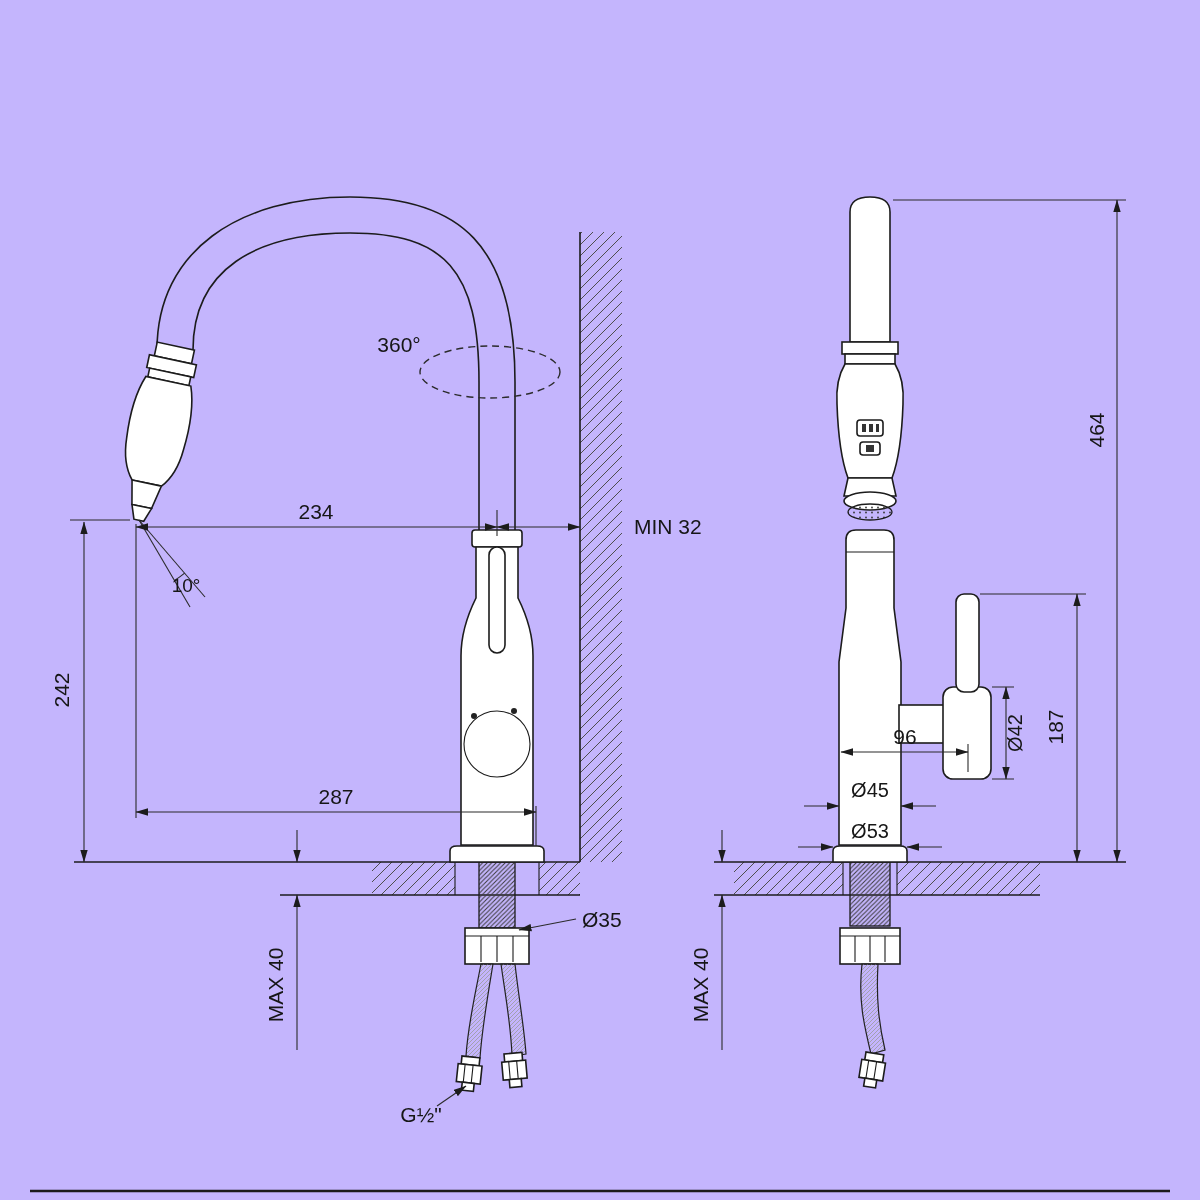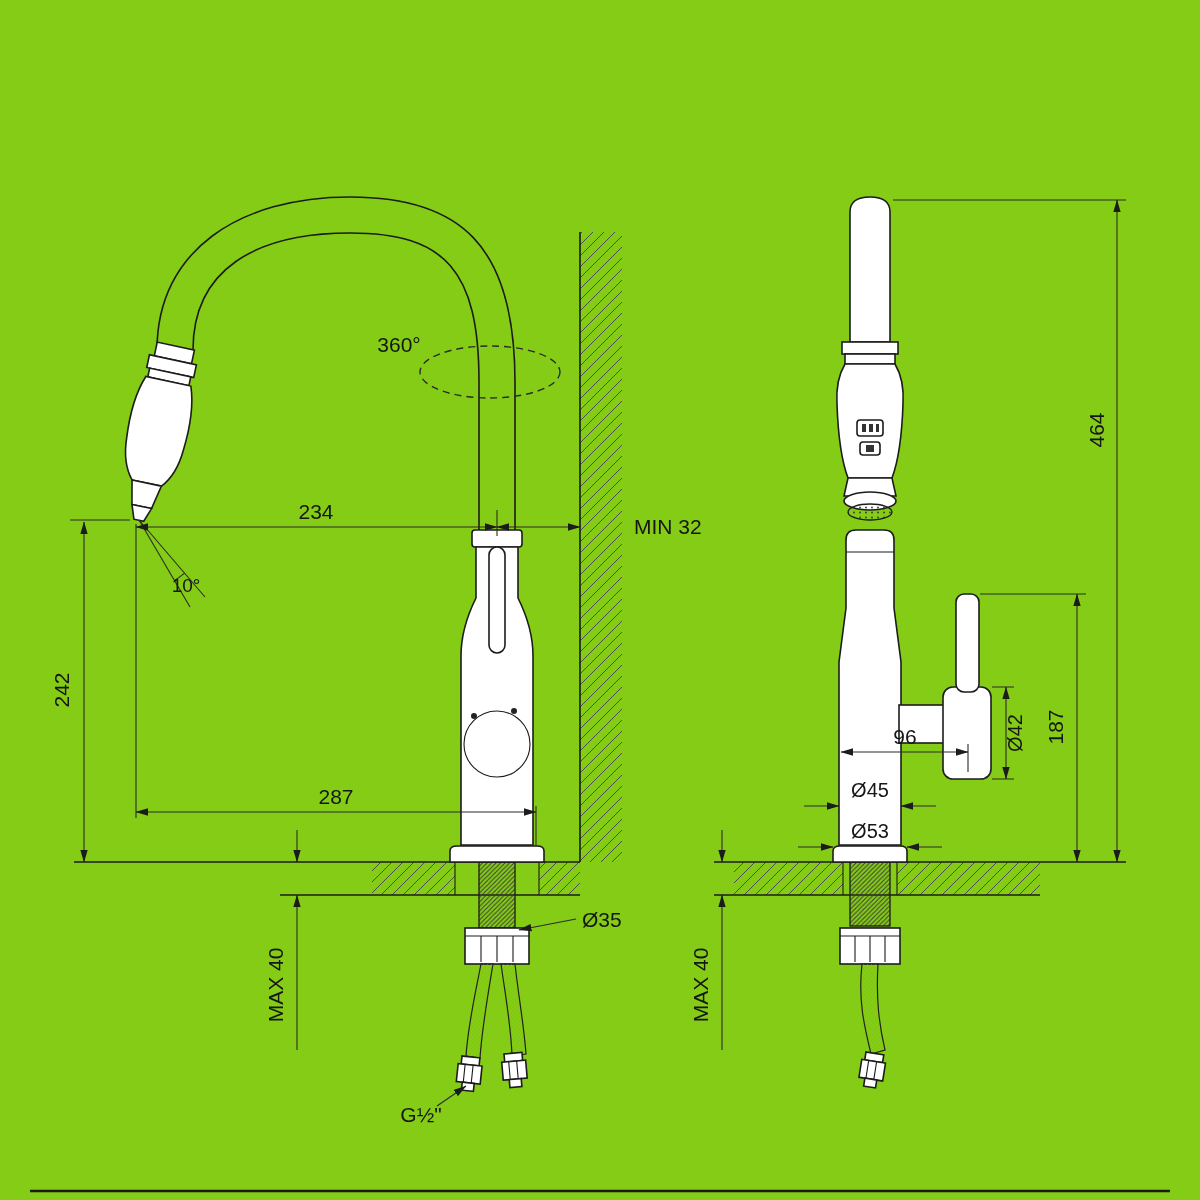--- a/index.html
+++ b/index.html
@@ -1,16 +1,16 @@
 <!DOCTYPE html>
 <html><head>
 <meta charset="utf-8">
 <style>
   html,body{margin:0;padding:0;background:#ffffff;}
-  .canvas{width:1200px;height:1200px;position:relative;background:#84cc16;overflow:hidden;text-align:center;}
+  .canvas{width:1200px;height:1200px;position:relative;background:#c4b5fd;overflow:hidden;text-align:center;}
   svg{display:block;}
   text{font-family:"Liberation Sans","DejaVu Sans",sans-serif;fill:#161616;}
   .dimtext{font-size:21px;}
   .smalltext{font-size:20px;}
   .angletext{font-size:19px;}
   .outline{fill:#ffffff;stroke:#1c1c1c;stroke-width:1.6;}
   .stroke{fill:none;stroke:#1c1c1c;stroke-width:1.6;}
   .thin{fill:none;stroke:#1c1c1c;stroke-width:1.1;}
   .dim{fill:none;stroke:#2b2b2b;stroke-width:1.1;}
   .dash{fill:none;stroke:#2b2b2b;stroke-width:1.4;stroke-dasharray:7 5;}

